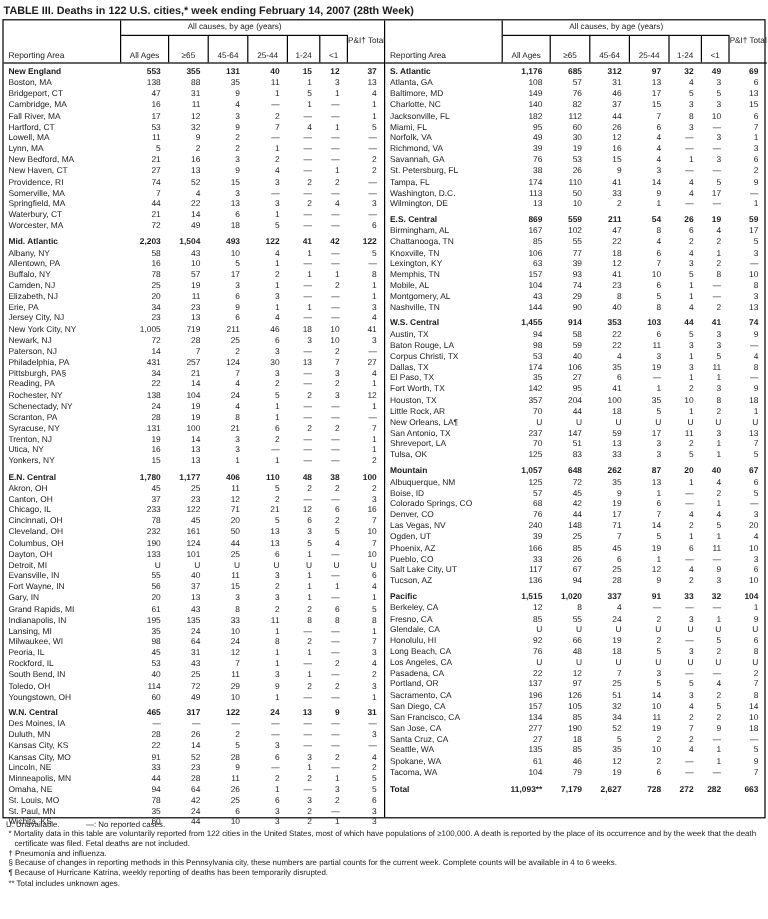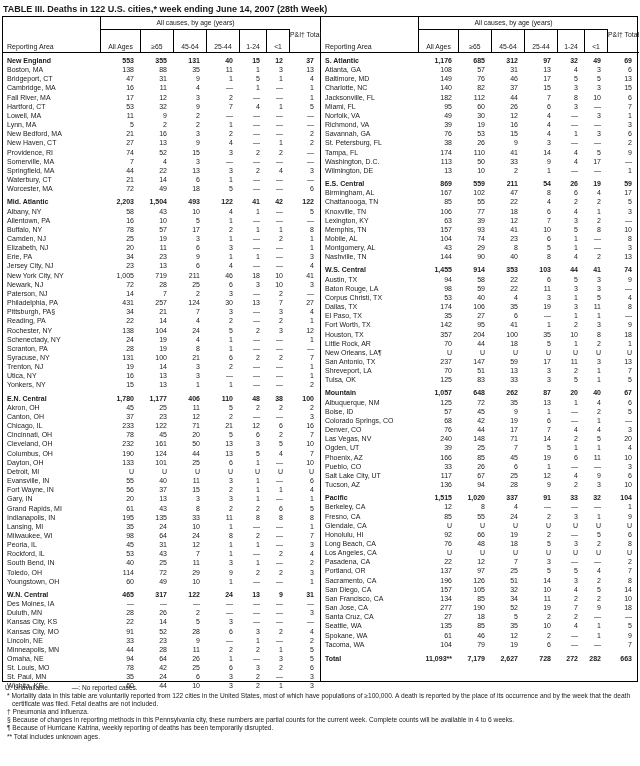--- a/index.html
+++ b/index.html
@@ -77,21 +77,21 @@
 
   
   .footnotes { padding:2px 2px 0 3px; font-size:6.6px; line-height:8.1px; }
   .legend span { margin-right:22px; }
   .fn { padding-left:7px; text-indent:-5px; }
 </style>
 </head>
 <body>
 
 <div class="page">
-  <div class="title">TABLE III. Deaths in 122 U.S. cities,* week ending June 14, 2007 (28th Week)</div>
+  <div class="title">TABLE III. Deaths in 122 U.S. cities,* week ending February 14, 2007 (28th Week)</div>
 
   <div class="table-box">
 
     <div class="half left">
       <div class="half-header">
         <div class="hh-area">Reporting Area</div>
         <div class="hh-group-title">All causes, by age (years)</div>
         <div class="hh-cols">
             <div class="hh-col">All Ages</div>
             <div class="hh-col">≥65</div>

